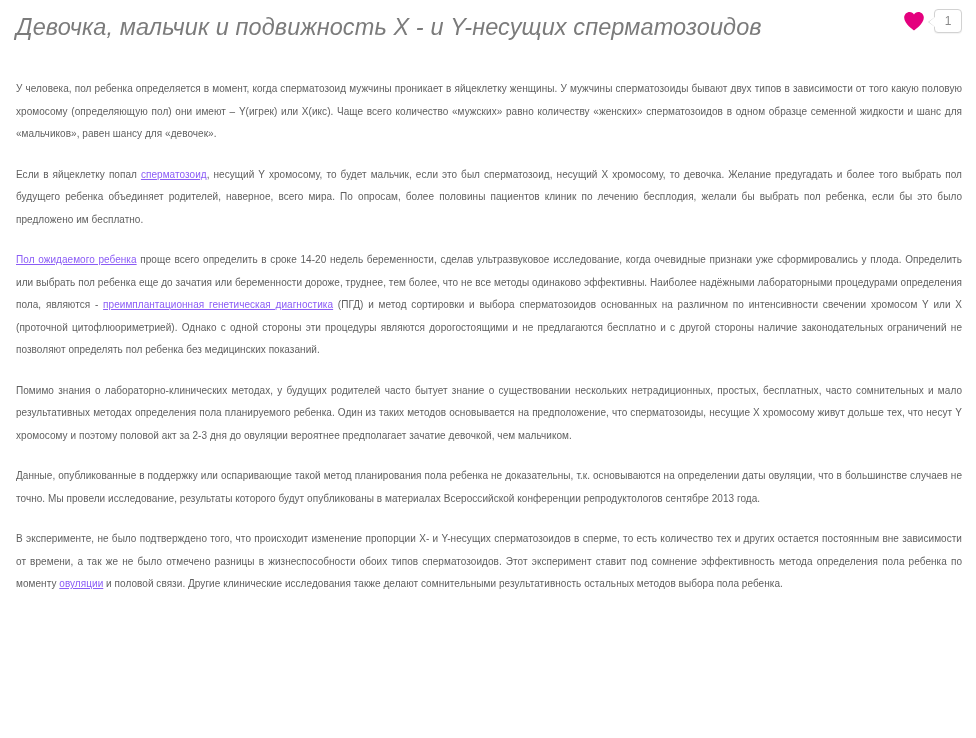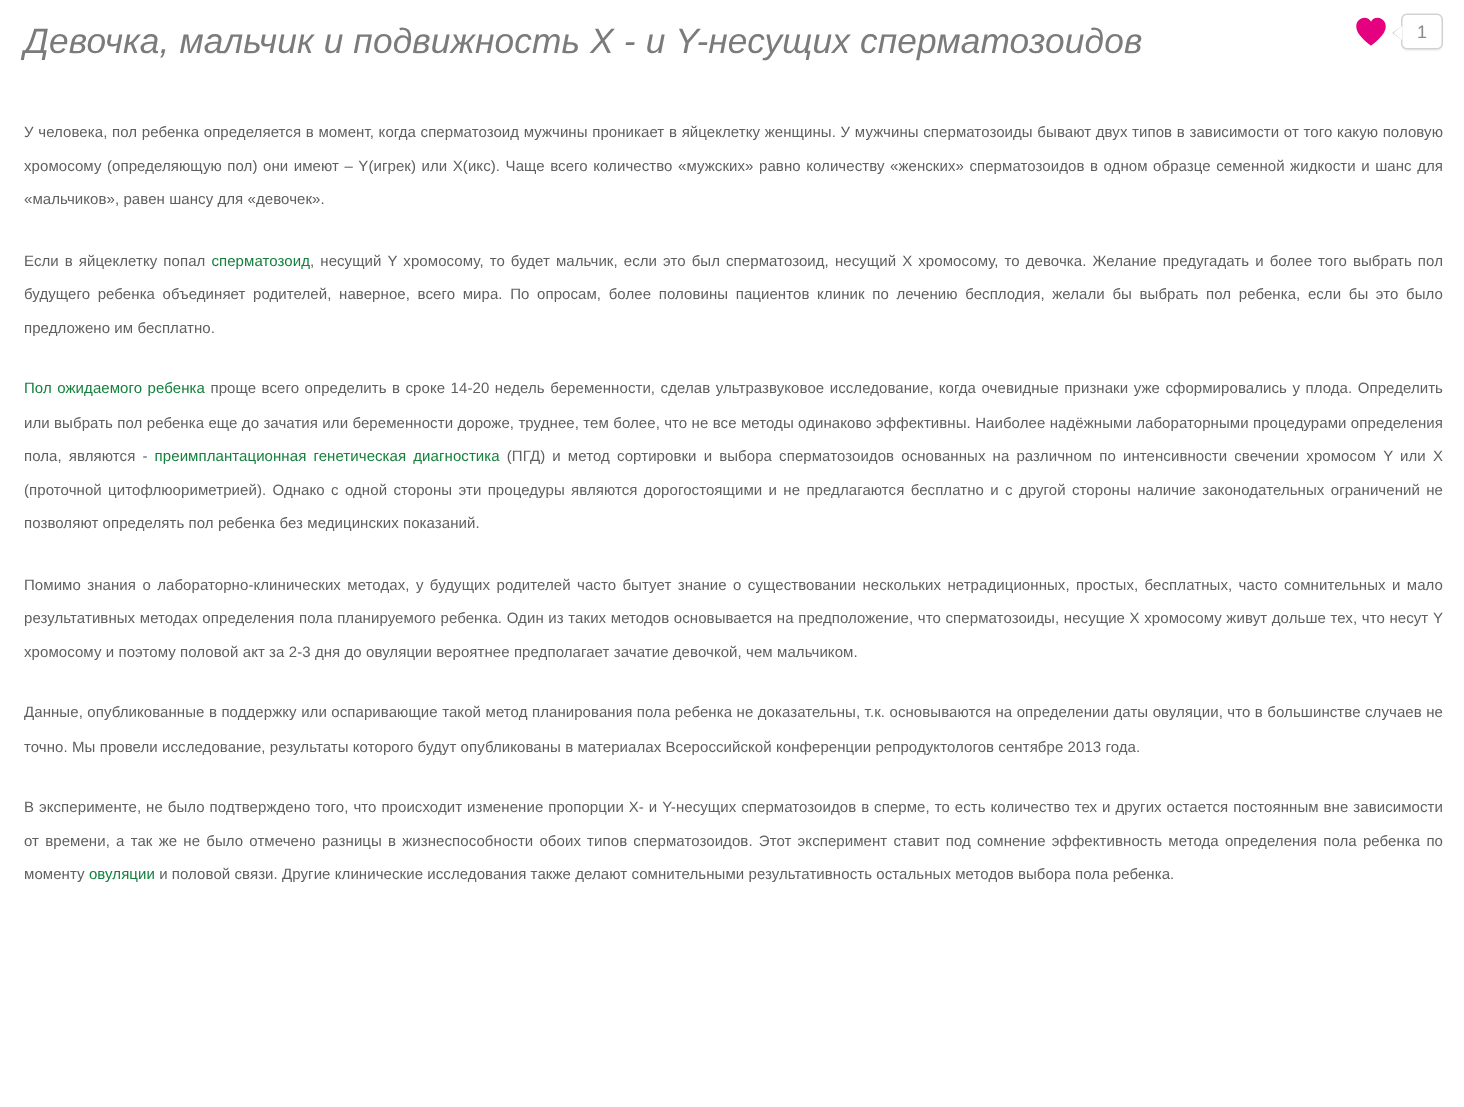--- a/index.html
+++ b/index.html
@@ -104,21 +104,22 @@
     font-size: 10px;
     line-height: 22.5px;
     color: #5f5f5f;
     text-align: justify;
     text-justify: inter-word;
     letter-spacing: 0.05px;
   }
 
   .para a,
   .inline-link {
-    color: #15803d;
+    color: #8b5cf6;
+    text-decoration: underline;
     text-underline-offset: 1px;
     cursor: pointer;
   }
 </style>
 </head>
 <body>
 
 <div class="page">
 
   <div class="header">

